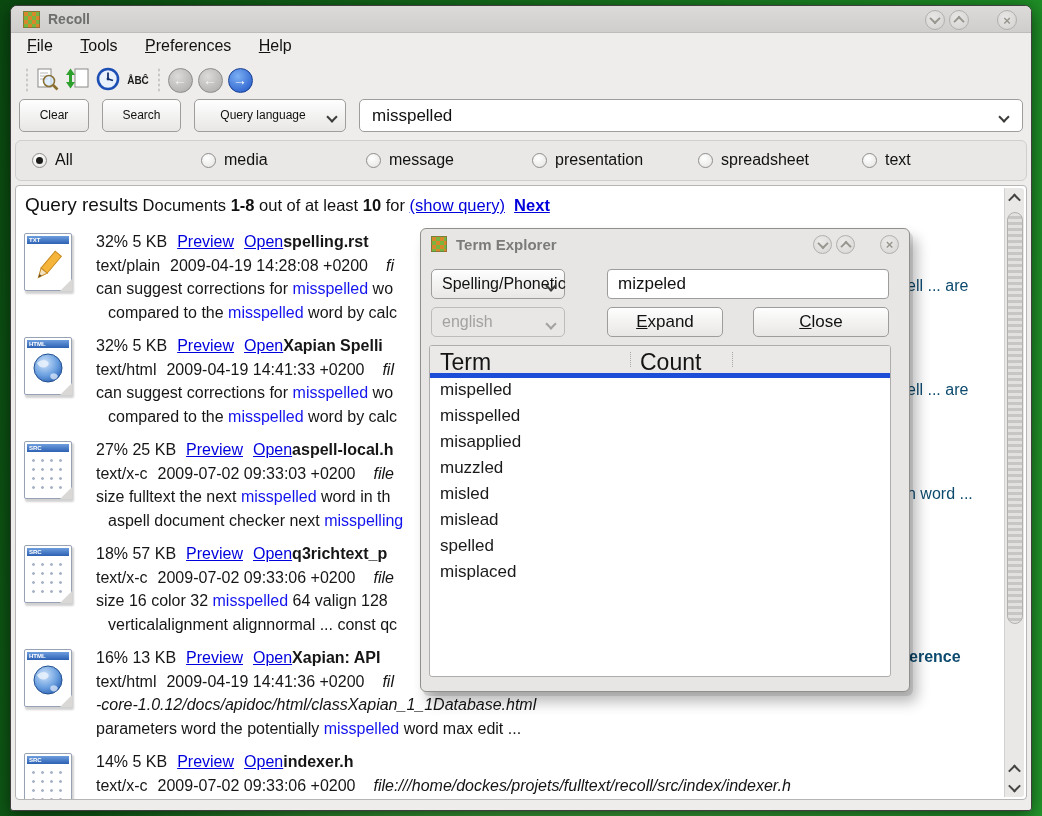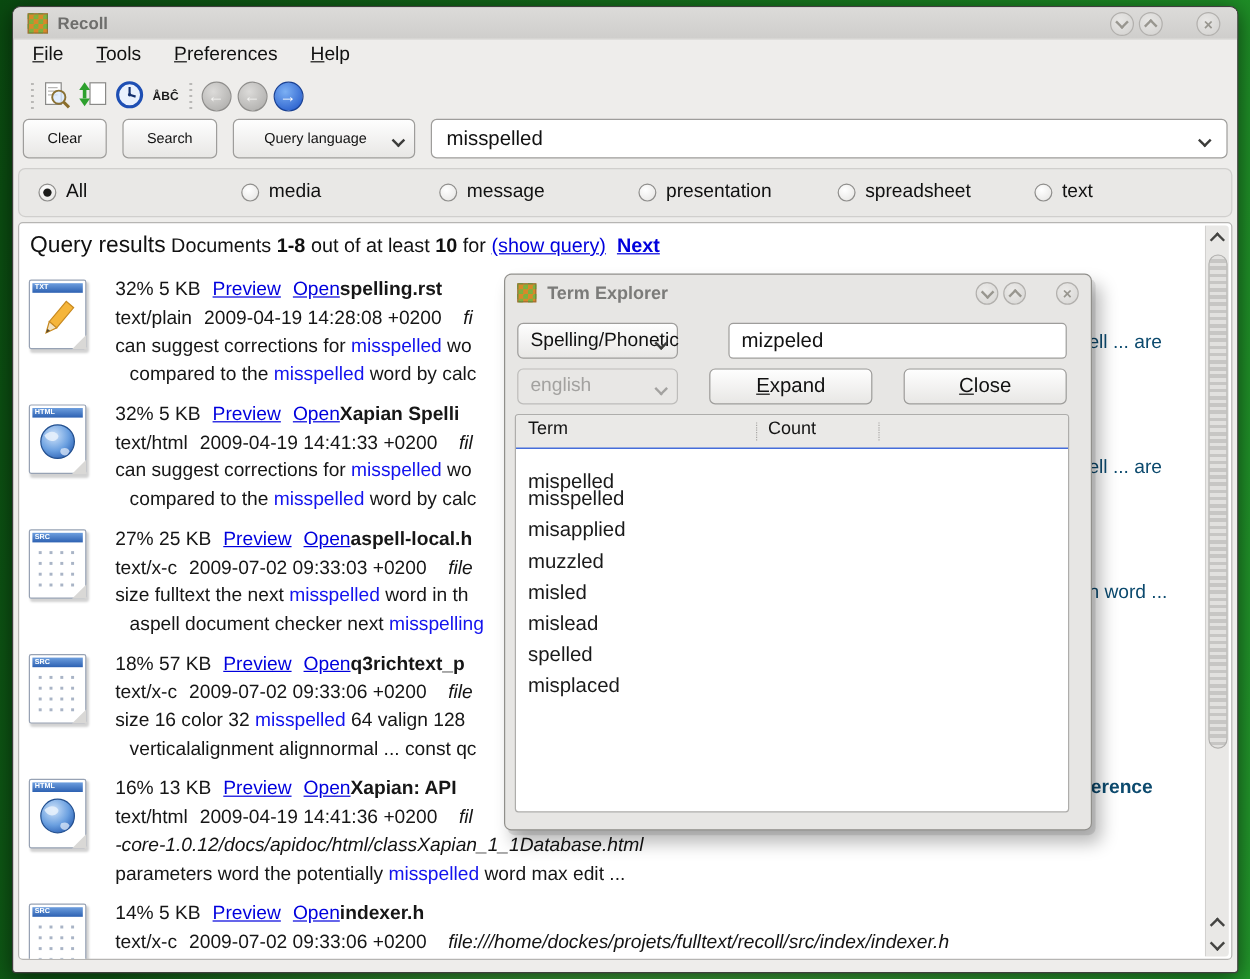--- a/index.html
+++ b/index.html
@@ -107,21 +107,21 @@
     background:linear-gradient(#fefefe,#e8e7e5);font-size:16px;color:#111;line-height:28px;padding-left:10px;box-sizing:border-box;}
   .dcombo .cchev{top:12px;}
   .dcombo.disabled{background:#e8e7e5;color:#a3a2a0;border-color:#bdbcba;}
   .dcombo.disabled .cchev{border-color:#a3a2a0;}
   .dinput{position:absolute;left:186px;top:40px;width:282px;height:30px;border:1px solid #9e9d9b;border-radius:4px;background:#fff;box-sizing:border-box;}
   .dinput input{position:absolute;left:8px;top:2px;right:6px;bottom:2px;border:none;outline:none;background:transparent;font-size:17px;font-family:inherit;color:#111;}
   .dbtn{position:absolute;top:78px;height:30px;box-sizing:border-box;border:1px solid #9e9d9b;border-radius:5px;
     background:linear-gradient(#fefefe,#e8e7e5);font-size:17px;color:#111;text-align:center;line-height:28px;}
   .dbtn::first-letter{text-decoration:underline;}
   .dtable{position:absolute;left:8px;top:116px;width:462px;height:332px;background:#fff;border:1px solid #aeadab;border-radius:3px;box-sizing:border-box;overflow:hidden;}
-  .dthead{position:absolute;left:0;top:0;right:0;height:27px;background:#eae9e7;border-bottom:1px solid #1d4ed8;font-size:15px;color:#141414;text-decoration:underline;}
+  .dthead{position:absolute;left:0;top:0;right:0;height:27px;background:#eae9e7;border-bottom:5px solid #1d4ed8;font-size:23px;color:#141414;text-decoration:underline;}
   .dthead .h1{position:absolute;left:10px;top:3px;}
   .dthead .h2{position:absolute;left:210px;top:3px;}
   .hsep{position:absolute;top:6px;width:1px;height:15px;border-left:1px dotted #a8a7a5;}
   .trow{position:absolute;left:10px;font-size:17px;color:#1a1a1a;height:26px;line-height:26px;}
 
   .deco{pointer-events:none;}
 </style>
 </head>
 <body>
 
@@ -419,31 +419,31 @@
       <div class="cchev deco"></div>
     </div>
     <div class="dinput">
       <input type="text" readonly="" value="mizpeled" style="">
     </div>
 
     <div class="dcombo disabled" style="top:78px;">
       <span>english</span>
       <div class="cchev deco"></div>
     </div>
-    <div class="dbtn" style="left:170px;width:136px;">Expand</div>
+    <div class="dbtn" style="left:186px;width:116px;">Expand</div>
     <div class="dbtn" style="left:332px;width:136px;">Close</div>
 
     <div class="dtable">
       <div class="dthead">
         <span class="h1">Term</span>
         <span class="h2">Count</span>
         <span class="hsep deco" style="left:200px;"></span>
         <span class="hsep deco" style="left:302px;"></span>
       </div>
-      <div class="trow" style="top:31px;margin-top:12px;">mispelled</div>
+      <div class="trow" style="top:31px;">mispelled</div>
       <div class="trow" style="top:57px;">misspelled</div>
       <div class="trow" style="top:83px;">misapplied</div>
       <div class="trow" style="top:109px;">muzzled</div>
       <div class="trow" style="top:135px;">misled</div>
       <div class="trow" style="top:161px;">mislead</div>
       <div class="trow" style="top:187px;">spelled</div>
       <div class="trow" style="top:213px;">misplaced</div>
     </div>
   </div>
 

